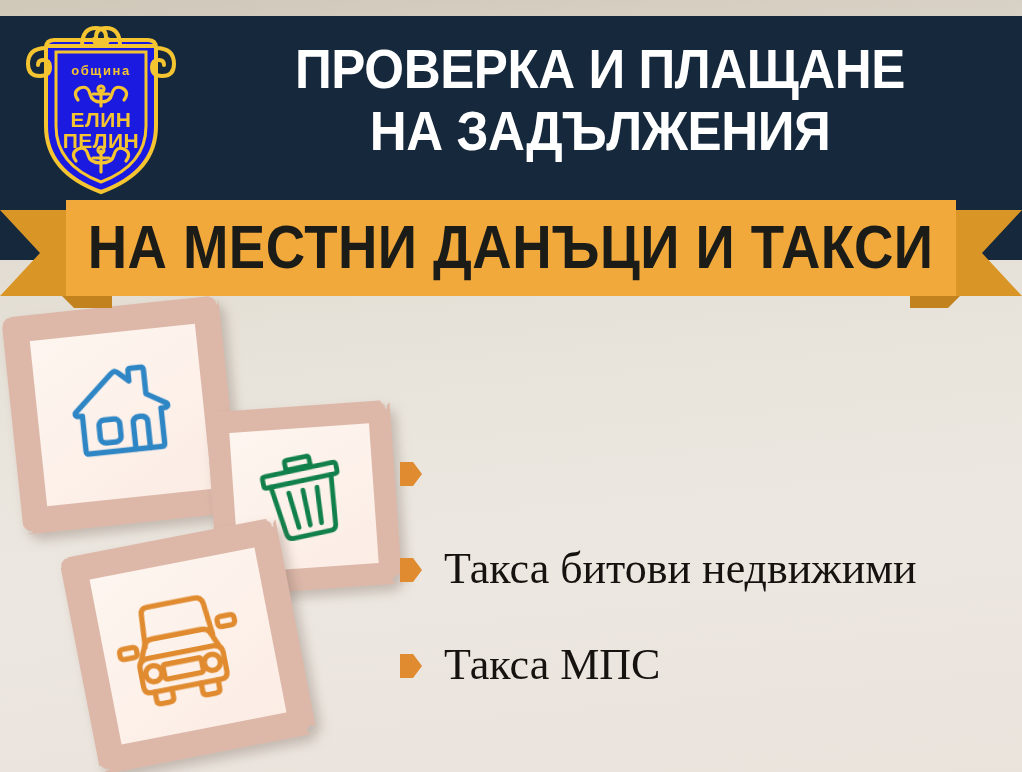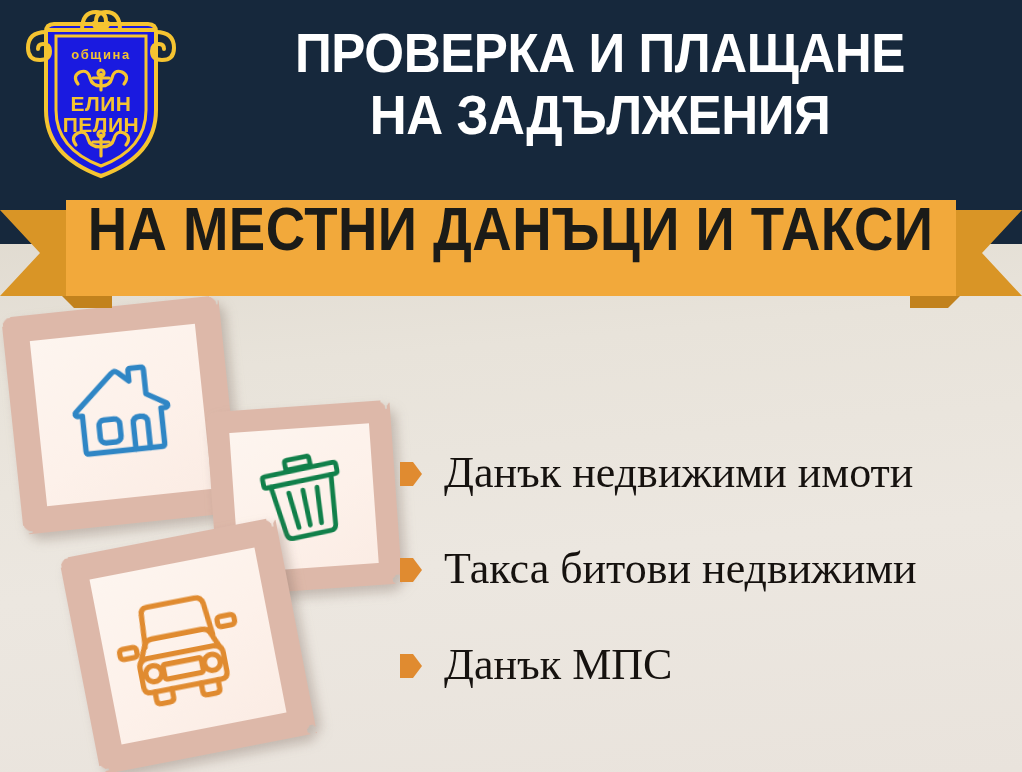--- a/index.html
+++ b/index.html
@@ -8,21 +8,21 @@
     font-family:"Liberation Sans",sans-serif;
     background:#ece7e0;
   }
   #stage{
     position:relative;width:1022px;height:772px;overflow:hidden;
     background:linear-gradient(175deg,#cfc8b9 0%,#ddd7cc 18%,#e8e3da 45%,#ece7e0 70%,#e9e3dc 100%);
   }
 
   
   .header{
-    position:absolute;left:0;top:0;width:1022px;height:244px;
+    position:absolute;left:0;top:16px;width:1022px;height:244px;
     background:#16283c;
     z-index:5;
   }
   .emblem{
     position:absolute;left:20px;top:6px;width:162px;height:182px;
   }
   .emblem svg{display:block;width:162px;height:182px;}
   .title{
     position:absolute;left:190px;top:22px;width:820px;
     text-align:center;color:#ffffff;
@@ -49,21 +49,21 @@
     position:absolute;left:62px;top:100px;width:50px;height:12px;
     background:#c2821d;clip-path:polygon(0 0,50px 0,50px 12px,12px 12px);
   }
   .ribbon-shadow-r{
     position:absolute;right:62px;top:100px;width:50px;height:12px;
     background:#c2821d;clip-path:polygon(0 0,50px 0,38px 12px,0 12px);
   }
   .ribbon-main{
     position:absolute;left:66px;top:4px;width:890px;height:96px;
     background:#f2a93b;
-    display:flex;justify-content:center;
+    display:flex;align-items:center;justify-content:center;
   }
   .ribbon-text{
     color:#1b1b18;
     font-family:"Liberation Sans",sans-serif;
     font-weight:bold;
     font-size:62px;line-height:62px;
     letter-spacing:0.5px;
     transform:scaleX(0.88);
     white-space:nowrap;
     margin-top:-2px;
@@ -245,28 +245,27 @@
         </g>
       </svg>
     </div>
 
   </div>
 
   <div class="list">
 
     <div class="list-item">
       <span class="bullet"></span>
-      <span class="list-label">Данък недвижими имоти</span>
     </div>
 
     <div class="list-item">
       <span class="bullet"></span>
       <span class="list-label">Такса битови недвижими</span>
     </div>
 
     <div class="list-item">
       <span class="bullet"></span>
-      <span class="list-label">Данък МПС</span>
+      <span class="list-label">Такса МПС</span>
     </div>
 
   </div>
 
 </div>
 
 </body></html>

